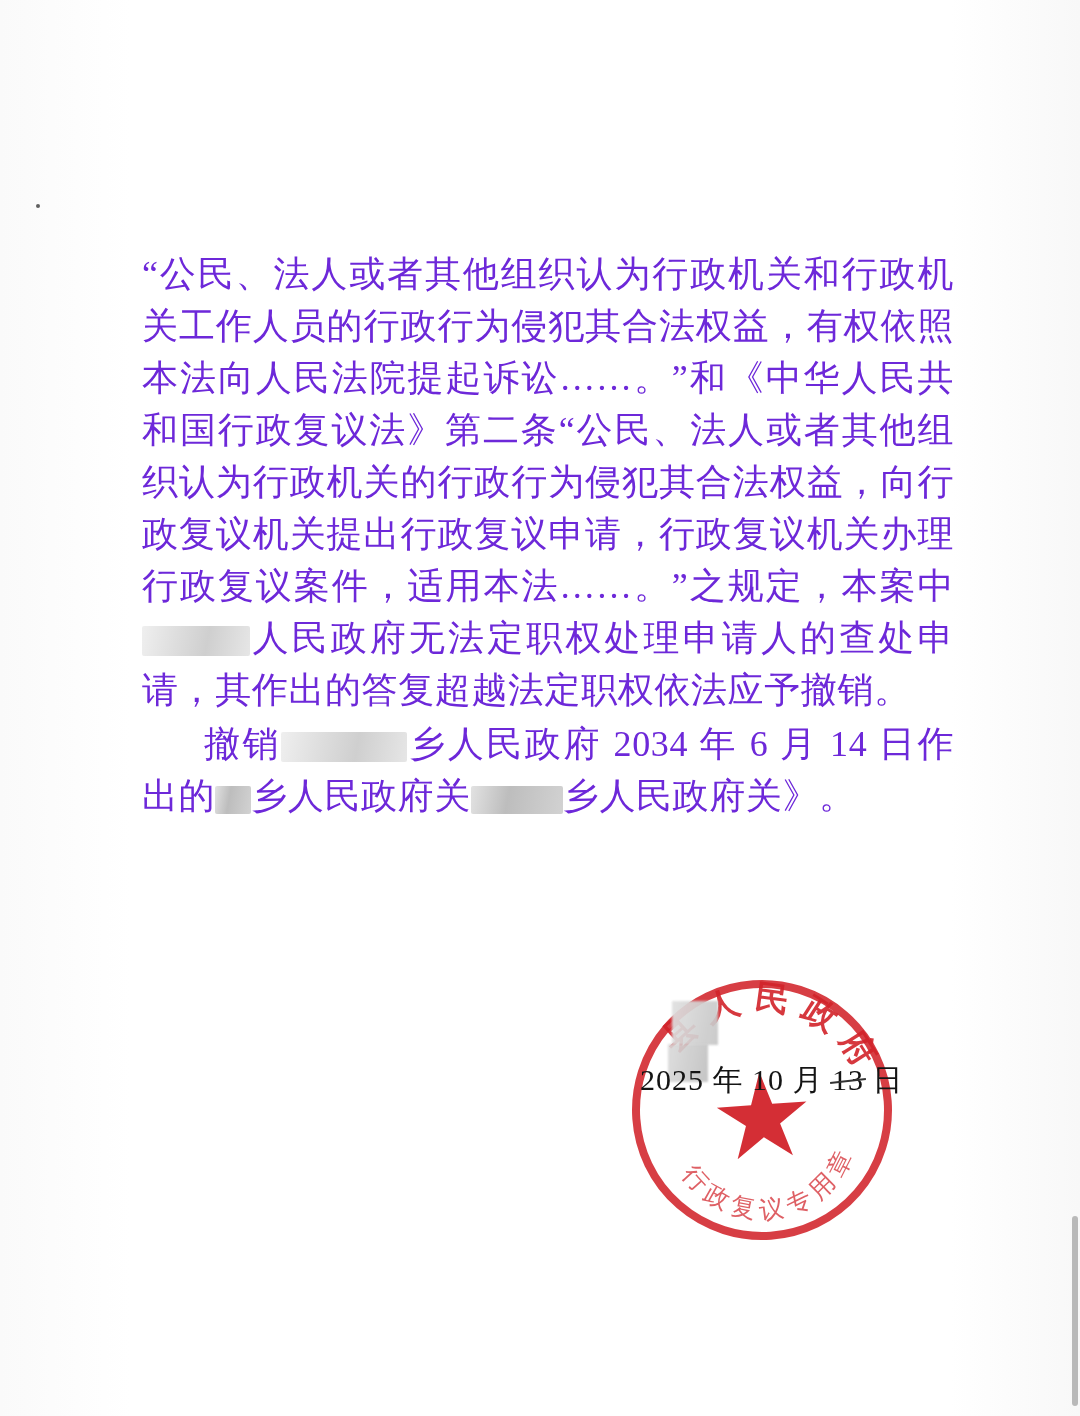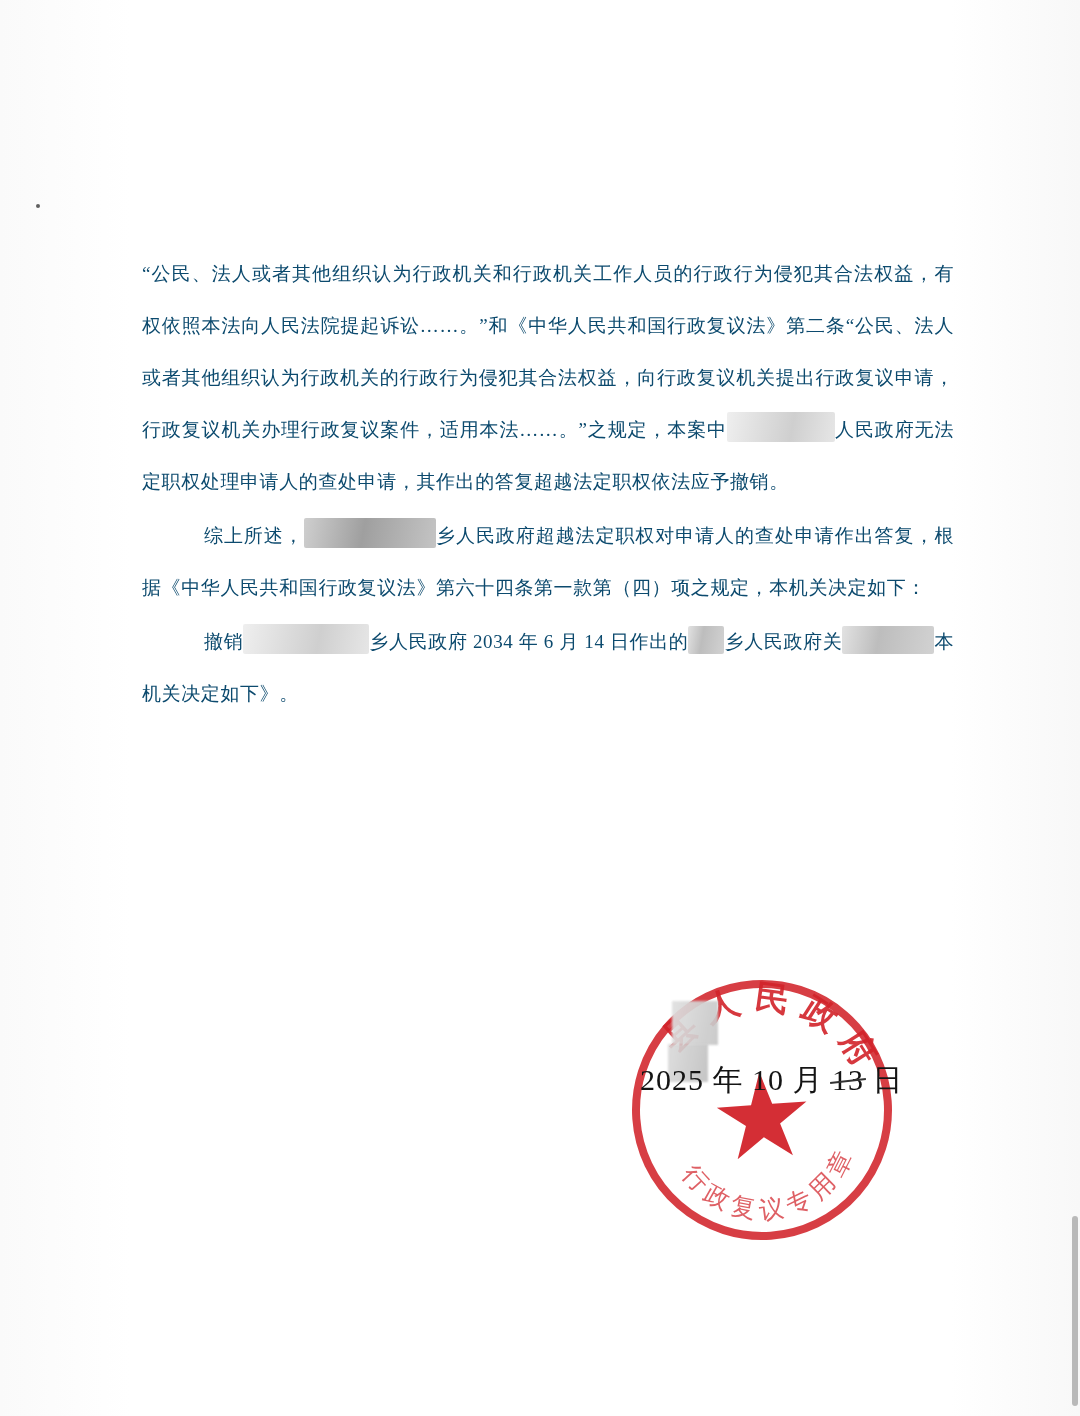--- a/index.html
+++ b/index.html
@@ -44,27 +44,27 @@
 
   .doc-body {
     position: absolute;
     left: 142px;
     top: 248px;
     width: 812px;
   }
 
   p.para {
     margin: 0 0 2px 0;
-    font-size: 19px;
+    font-size: 36px;
     line-height: 52px;
     letter-spacing: 0.6px;
     text-align: justify;
     text-justify: inter-character;
     word-break: break-all;
-    color: #0c4a6e;
+    color: #6d28d9;
   }
   p.indent {
     text-indent: 62px;
   }
 
   
   .redact {
     display: inline-block;
     vertical-align: -6px;
     border-radius: 2px;
@@ -160,26 +160,23 @@
 <div class="page">
   <div class="paper-tint"></div>
   <div class="speck"></div>
 
   <div class="doc-body">
 
     <p class="para">
       <span>“公民、法人或者其他组织认为行政机关和行政机关工作人员的行政行为侵犯其合法权益，有权依照本法向人民法院提起诉讼……。”和《中华人民共和国行政复议法》第二条“公民、法人或者其他组织认为行政机关的行政行为侵犯其合法权益，向行政复议机关提出行政复议申请，行政复议机关办理行政复议案件，适用本法……。”之规定，本案中</span><span class="redact light" style="width:108px;height:30px;"></span><span>人民政府无法定职权处理申请人的查处申请，其作出的答复超越法定职权依法应予撤销。</span>
     </p>
 
+
     <p class="para indent">
-      <span>综上所述，</span><span class="redact dark" style="width:132px;height:30px;"></span><span>乡人民政府超越法定职权对申请人的查处申请作出答复，根据《中华人民共和国行政复议法》第六十四条第一款第（四）项之规定，本机关决定如下：</span>
-    </p>
-
-    <p class="para indent">
-      <span>撤销</span><span class="redact light" style="width:126px;height:30px;"></span><span>乡人民政府 2034 年 6 月 14 日作出的</span><span class="redact mid" style="width:36px;height:28px;"></span><span>乡人民政府关</span><span class="redact mid" style="width:92px;height:28px;"></span><span>本机关决定如下》。</span>
+      <span>撤销</span><span class="redact light" style="width:126px;height:30px;"></span><span>乡人民政府 2034 年 6 月 14 日作出的</span><span class="redact mid" style="width:36px;height:28px;"></span><span>乡人民政府关</span><span class="redact mid" style="width:92px;height:28px;"></span><span>乡人民政府关》。</span>
     </p>
 
 
   </div>
 
   <div class="seal">
     <svg width="268" height="268" viewBox="0 0 268 268" xmlns="http://www.w3.org/2000/svg">
       <g transform="rotate(-4 134 134)">
         <circle cx="134" cy="134" r="126" fill="none" stroke="#d2232a" stroke-width="8" opacity="0.88"></circle>
         <path id="topArc" d="M 28 140 A 106 106 0 0 1 240 140" fill="none"></path>

